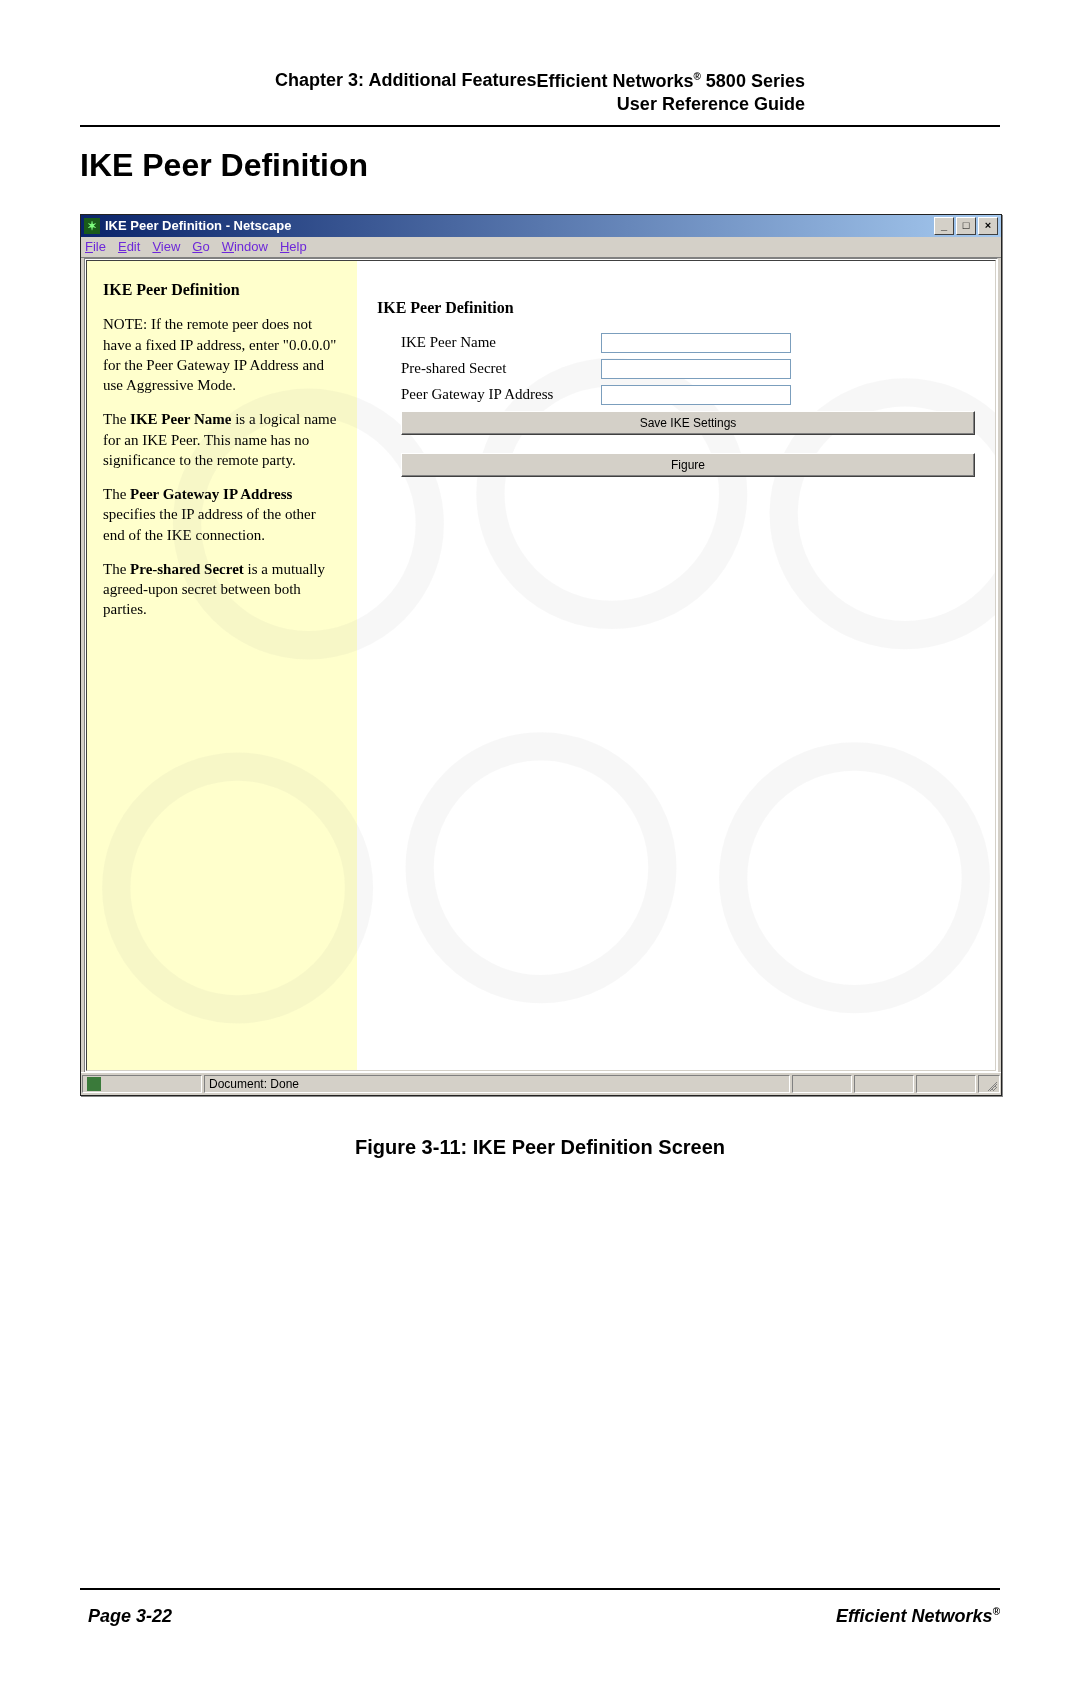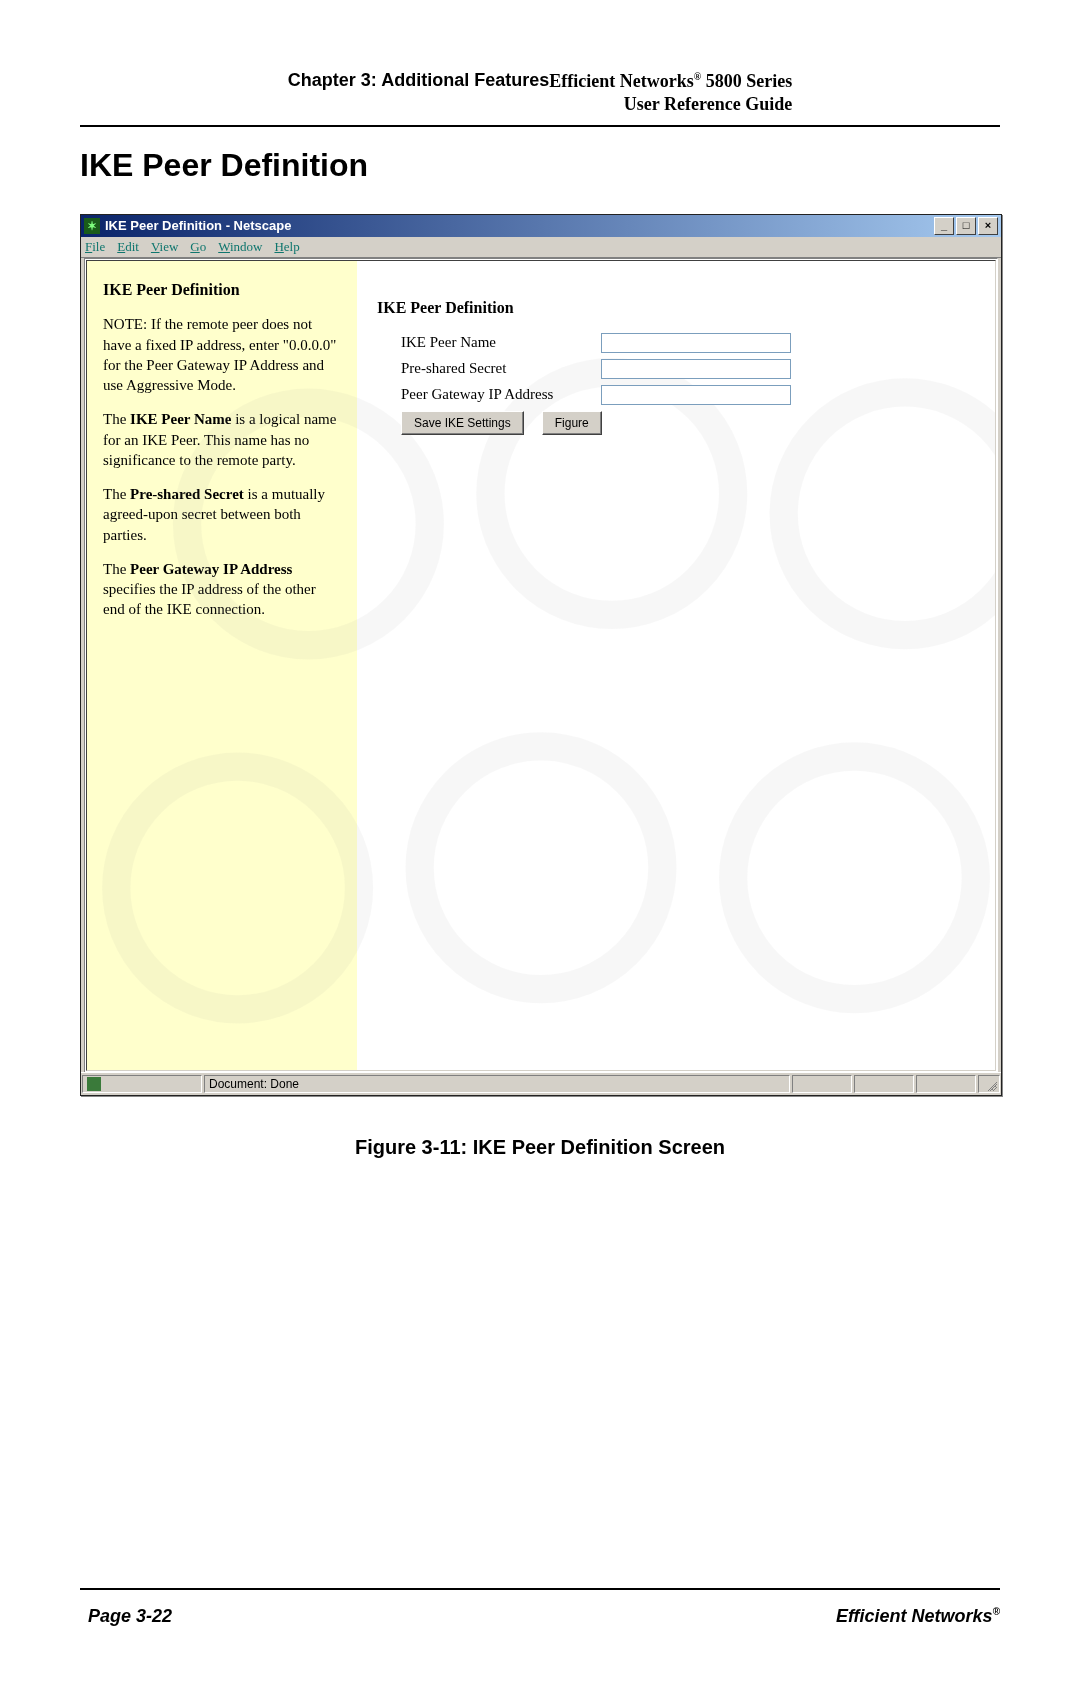--- a/index.html
+++ b/index.html
@@ -23,21 +23,20 @@
     align-items: flex-start;
     font-family: Arial, Helvetica, sans-serif;
     font-weight: bold;
     font-size: 18px;
     color: #000;
     margin-bottom: 8px;
   }
   .header-right {
     text-align: right;
     line-height: 1.3;
-    font-family: Liberation Serif, serif;
   }
   .sup-r {
     font-size: 10px;
     vertical-align: super;
   }
   .hr-top {
     border: none;
     border-top: 2px solid #000;
     margin: 4px 0 20px 0;
   }
@@ -128,21 +127,21 @@
   .menubar {
     height: 20px;
     background: #d4d0c8;
     display: flex;
     align-items: center;
     padding: 0 4px;
     gap: 12px;
     font-size: 13px;
     border-bottom: 1px solid #808080;
   }
-  .menuitem { color: #0f766e; font-family: Liberation Serif, serif; }
+  .menuitem { color: #6d28d9; }
   .menuitem u { text-decoration: underline; }
 
   .content-area {
     position: absolute;
     top: 43px;
     left: 3px;
     right: 3px;
     bottom: 22px;
     background: #fff;
     border: 1px solid #808080;
@@ -214,20 +213,21 @@
     background: #fff;
     font-size: 13px;
     padding: 0 3px;
     box-sizing: border-box;
   }
   .button-row {
     margin-left: 24px;
     margin-top: 6px;
     display: flex;
     gap: 18px;
+    flex-direction: column;
   }
   .btn {
     background: #d4d0c8;
     border: 1px solid #fff;
     border-right-color: #404040;
     border-bottom-color: #404040;
     box-shadow: inset -1px -1px 0 #808080, inset 1px 1px 0 #d4d0c8;
     font-family: Tahoma, Arial, sans-serif;
     font-size: 12px;
     padding: 2px 12px;
@@ -336,24 +336,24 @@
 
         <div class="sidebar">
           <h4>IKE Peer Definition</h4>
           <p>
             <span class="note-red">NOTE</span><span>: If the remote peer does not have a fixed IP address, enter "0.0.0.0" for the Peer Gateway IP Address and use Aggressive Mode.</span>
           </p>
           <p>
             <span>The </span><b>IKE Peer Name</b><span> is a logical name for an IKE Peer. This name has no significance to the remote party.</span>
           </p>
           <p>
-            <span>The </span><b>Pre-shared Secret</b><span> is a mutually agreed-upon secret between both parties.</span>
+            <span>The </span><b>Peer Gateway IP Address</b><span> specifies the IP address of the other end of the IKE connection.</span>
           </p>
           <p>
-            <span>The </span><b>Peer Gateway IP Address</b><span> specifies the IP address of the other end of the IKE connection.</span>
+            <span>The </span><b>Pre-shared Secret</b><span> is a mutually agreed-upon secret between both parties.</span>
           </p>
         </div>
 
         <div class="main-pane">
           <h4>IKE Peer Definition</h4>
 
           <div class="form-row">
             <label>IKE Peer Name</label>
             <input type="text" value="" style="">
           </div>

